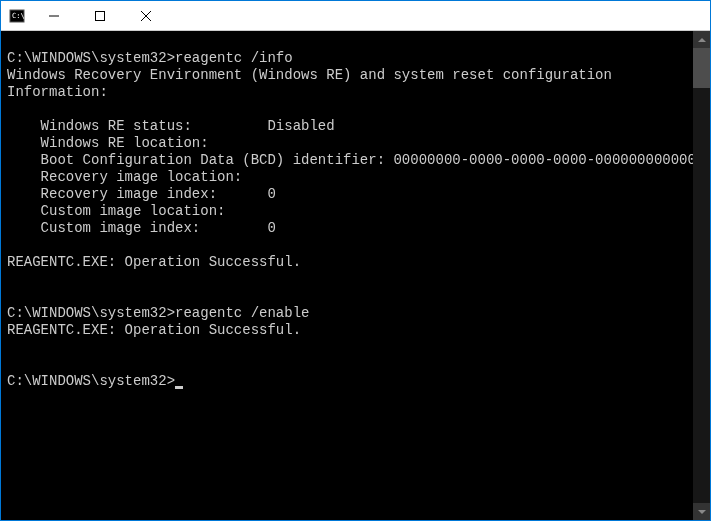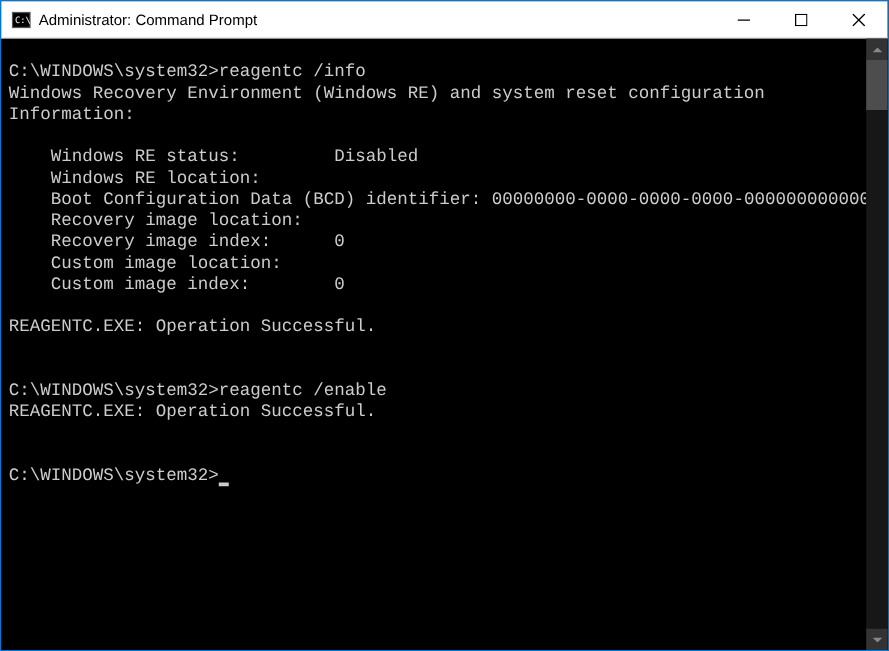--- a/index.html
+++ b/index.html
@@ -117,21 +117,20 @@
 <body>
 
 <div class="window">
   <div class="titlebar">
     <div class="titlebar-icon">
       <svg viewBox="0 0 16 16">
         <rect x="1" y="2" width="14" height="12" fill="#000" stroke="#555" stroke-width="1"></rect>
         <text x="3" y="10" font-size="7" fill="#fff" font-family="monospace">C:\</text>
       </svg>
     </div>
-    <div class="titlebar-text">Administrator: Command Prompt</div>
     <div class="titlebar-controls">
       <div class="titlebar-btn">
         <svg width="10" height="10" viewBox="0 0 10 10">
             <line x1="0" y1="5" x2="10" y2="5" stroke="#000" stroke-width="1"></line>
           </svg>
       </div>
       <div class="titlebar-btn">
         <svg width="10" height="10" viewBox="0 0 10 10">
             <rect x="0.5" y="0.5" width="9" height="9" fill="none" stroke="#000" stroke-width="1"></rect>
           </svg>

